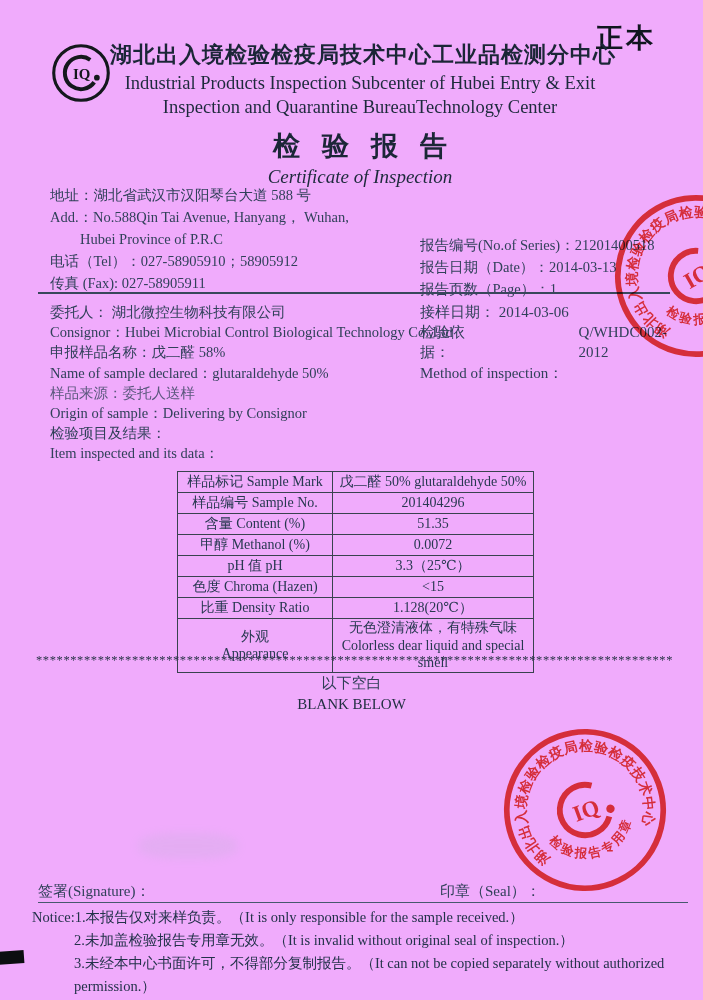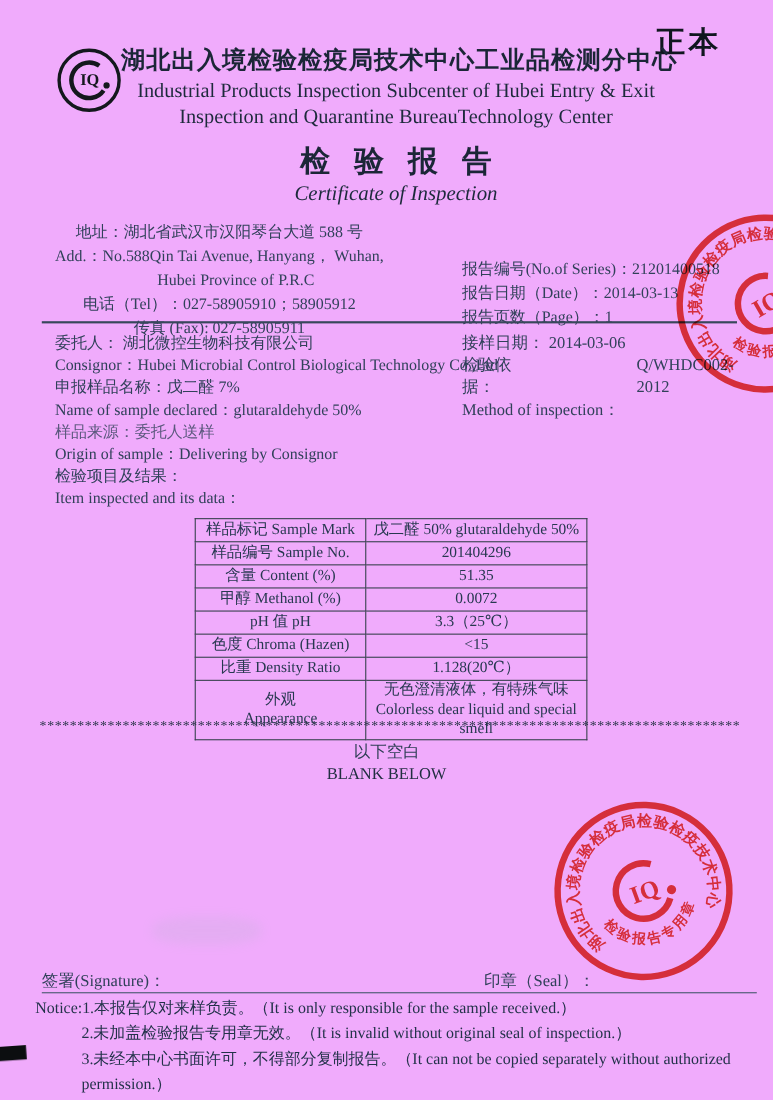--- a/index.html
+++ b/index.html
@@ -13,21 +13,21 @@
   
   .copy-mark{left:596px;top:20px;font-size:27px;font-weight:bold;color:#10161f;
     font-family:"DejaVu Sans","Liberation Sans",sans-serif;letter-spacing:3px;}
   .title-block{left:110px;top:40px;width:500px;text-align:center;}
   .org-cn{font-size:22px;font-weight:600;color:#1b2637;letter-spacing:1px;white-space:nowrap;}
   .org-en{font-size:18.5px;color:#1d2a3c;margin-top:3px;white-space:nowrap;}
   .report-title-cn{font-size:27px;font-weight:bold;color:#1b2637;letter-spacing:22px;
     margin-top:10px;margin-left:22px;}
   .report-title-en{font-size:19px;font-style:italic;color:#1d2a3c;margin-top:2px;}
   
-  .contact{left:50px;top:200px;font-size:14.5px;line-height:22px;text-align:center;}
+  .contact{left:50px;top:184px;font-size:14.5px;line-height:22px;}
   .contact .indent{padding-left:30px;}
   .meta{left:420px;top:234px;font-size:14.5px;line-height:22px;}
   .rule-1{left:38px;top:292px;width:632px;border-top:2px solid #39475c;}
   
   .consignor-left{left:50px;top:302px;font-size:14.5px;line-height:20.2px;}
   .consignor-right{left:420px;top:302px;font-size:15px;line-height:20.2px;width:270px;}
   .faded{opacity:.78;}
   .insp-basis{display:flex;gap:14px;}
   .insp-basis .v{margin-left:74px;}
   
@@ -94,21 +94,21 @@
     <div><span>报告编号(No.of Series)：</span><span>21201400518</span></div>
     <div><span>报告日期（Date）：</span><span>2014-03-13</span></div>
     <div><span>报告页数（Page）：</span><span>1</span></div>
   </div>
 
   <div class="abs rule-1"></div>
 
   <div class="abs consignor-left">
     <div>委托人：  湖北微控生物科技有限公司</div>
     <div>Consignor：Hubei Microbial Control Biological Technology Co.,Ltd</div>
-    <div>申报样品名称：戊二醛 7%</div>
+    <div>申报样品名称：戊二醛 58%</div>
     <div>Name of sample declared：glutaraldehyde 50%</div>
     <div class="faded">样品来源：委托人送样</div>
     <div>Origin of sample：Delivering by Consignor</div>
     <div>检验项目及结果：</div>
     <div>Item inspected and its data：</div>
   </div>
 
   <div class="abs consignor-right">
     <div>接样日期：  2014-03-06</div>
     <div class="insp-basis">

